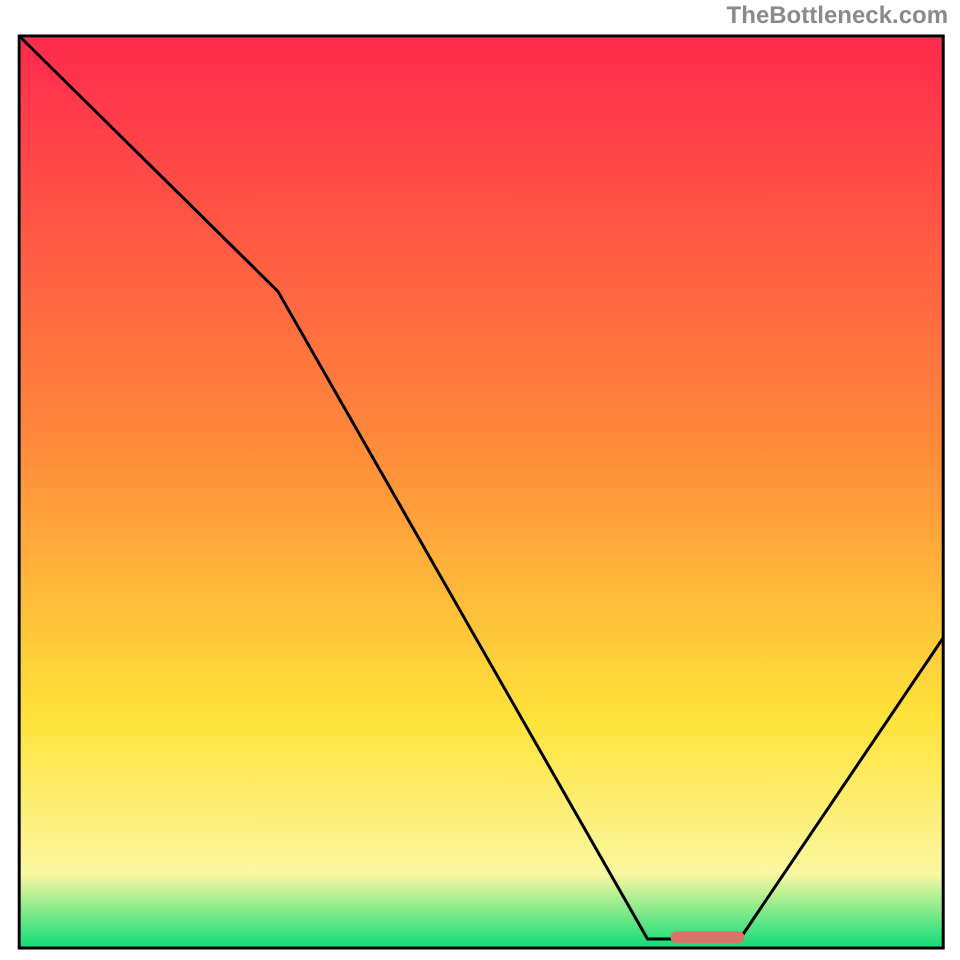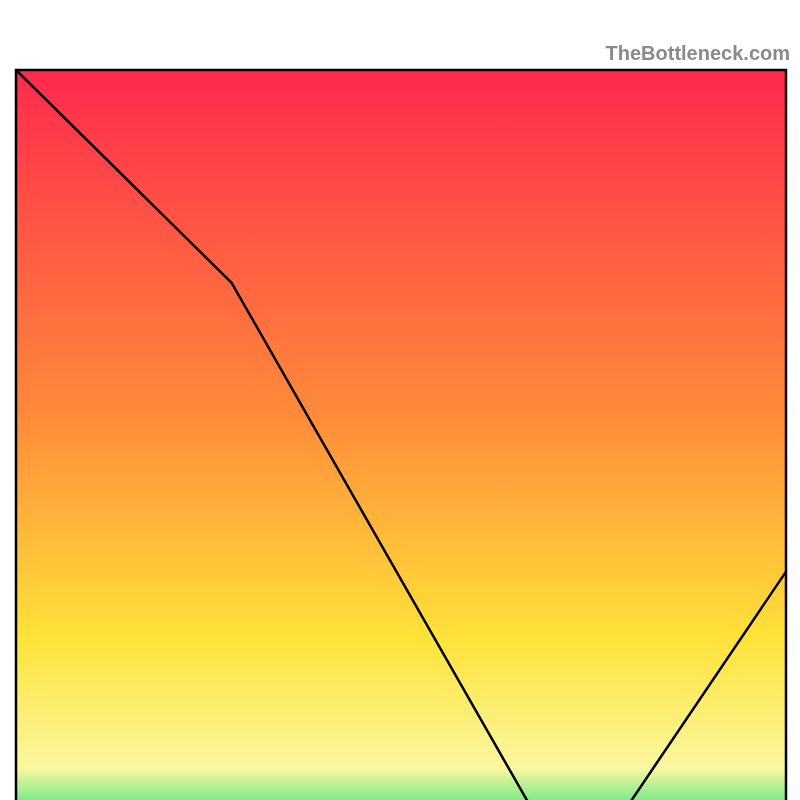--- a/index.html
+++ b/index.html
@@ -8,21 +8,20 @@
     width: 800px;
     height: 800px;
     background: #ffffff;
     font-family: Arial, Helvetica, sans-serif;
     overflow: hidden;
   }
   .outer {
     position: relative;
     width: 800px;
     height: 600px;
-    margin-top: 40px;
   }
   .watermark {
     position: absolute;
     top: 2px;
     right: 10px;
     font-size: 20px;
     font-weight: bold;
     color: #8a8a8a;
     letter-spacing: 0px;
   }

